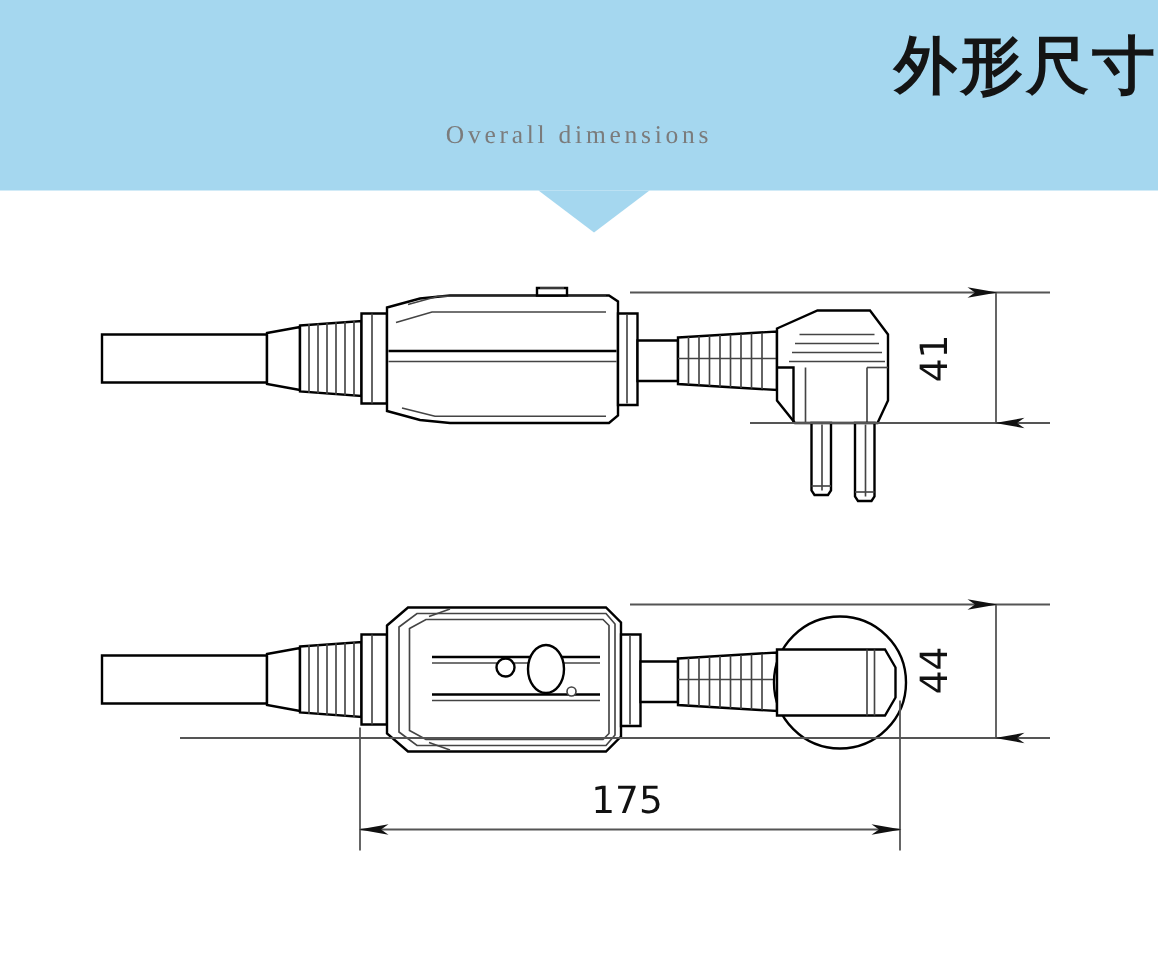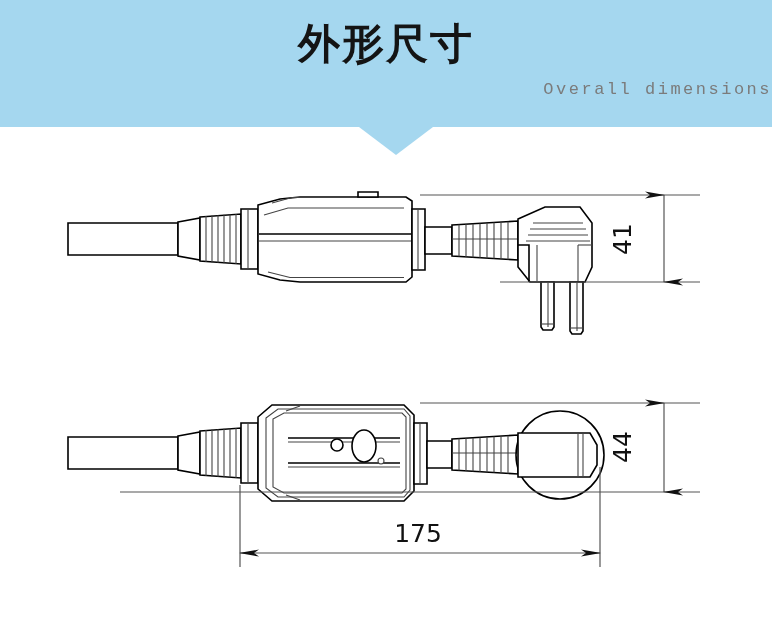--- a/index.html
+++ b/index.html
@@ -28,38 +28,38 @@
     width: 772px;
     height: 127px;
     background: #a5d7ef;
     overflow: visible;
   }
   .banner-title {
     position: absolute;
     left: 0;
     top: 18px;
     width: 772px;
-    text-align: center;
+    text-align: right;
     font-size: 42px;
     font-weight: bold;
     color: #141414;
     letter-spacing: 2px;
     line-height: 52px;
     font-family: "DejaVu Sans", "Liberation Sans", sans-serif;
   }
   .banner-subtitle {
     position: absolute;
     left: 0;
     top: 80px;
     width: 772px;
-    text-align: right;
+    text-align: center;
     font-size: 17px;
     color: #7b7b7b;
     letter-spacing: 2.5px;
-    font-family: Liberation Mono, monospace;
+    font-family: Liberation Serif, serif;
   }
   .banner-arrow {
     position: absolute;
     left: 359px;
     top: 127px;
     width: 0;
     height: 0;
     border-left: 37px solid transparent;
     border-right: 37px solid transparent;
     border-top: 28px solid #a5d7ef;

